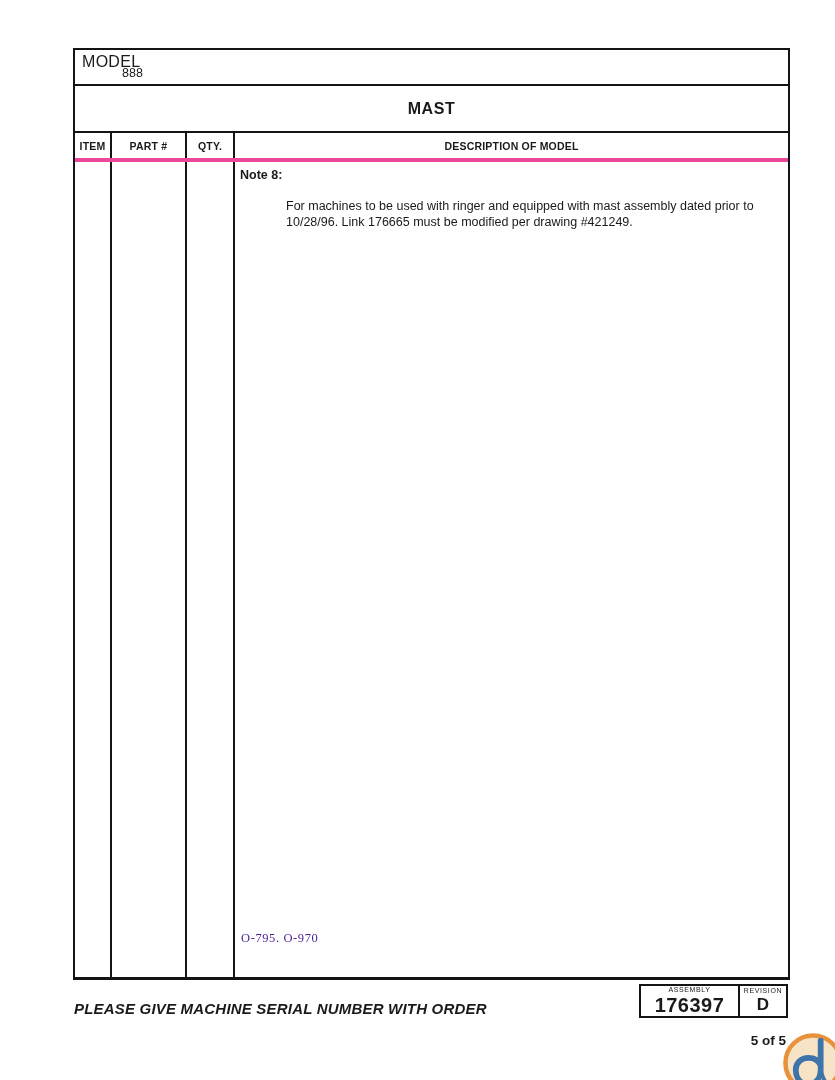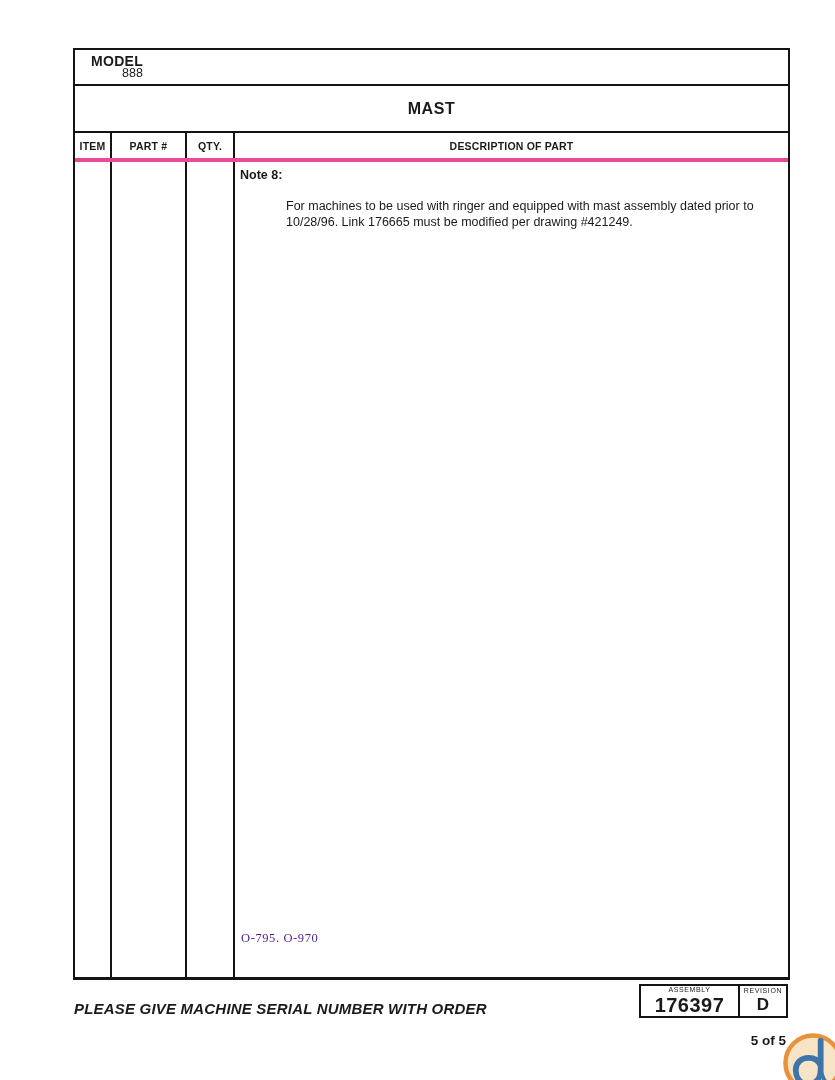--- a/index.html
+++ b/index.html
@@ -9,21 +9,21 @@
   }
   .page{position:relative;width:835px;height:1080px;overflow:hidden;background:#fff;}
 
   
   .parts-table{
     position:absolute;left:73px;top:48px;width:717px;height:932px;
     box-sizing:border-box;border:2px solid #141414;border-bottom-width:3px;
     display:flex;flex-direction:column;background:#fff;
   }
   .model-row{position:relative;height:34px;border-bottom:2px solid #141414;flex:none;}
-  .model-label{position:absolute;left:7px;top:3px;font-size:14px;font-weight:bold;letter-spacing:.3px;margin-left:9px;}
+  .model-label{position:absolute;left:7px;top:3px;font-size:16px;font-weight:normal;letter-spacing:.3px;}
   .model-value{position:absolute;left:47px;top:16px;font-size:12.5px;}
   .title-row{height:45px;flex:none;border-bottom:2px solid #141414;
     display:flex;align-items:center;justify-content:center;}
   .sheet-title{font-size:16px;font-weight:bold;letter-spacing:.6px;}
   .header-row{height:25px;flex:none;border-bottom:4px solid #ec4899;display:flex;}
   .header-row .cell{display:flex;align-items:center;justify-content:center;
     font-size:10.5px;font-weight:bold;letter-spacing:.2px;}
   .body-row{flex:1;display:flex;}
   .cell{box-sizing:border-box;border-right:2px solid #141414;}
   .col-item{width:37px;flex:none;}
@@ -74,21 +74,21 @@
     </div>
 
     <div class="title-row">
       <span class="sheet-title">MAST</span>
     </div>
 
     <div class="header-row">
       <div class="cell col-item">ITEM</div>
       <div class="cell col-part">PART #</div>
       <div class="cell col-qty">QTY.</div>
-      <div class="cell col-desc">DESCRIPTION OF PART</div>
+      <div class="cell col-desc">DESCRIPTION OF MODEL</div>
     </div>
 
     <div class="body-row">
       <div class="cell col-item"></div>
       <div class="cell col-part"></div>
       <div class="cell col-qty"></div>
       <div class="cell col-desc">
         <div class="note">
           <span class="note-label">Note 8:</span>
           <span class="note-text">For machines to be used with ringer and equipped with mast assembly dated prior to 10/28/96. Link 176665 must be modified per drawing #421249.</span>

